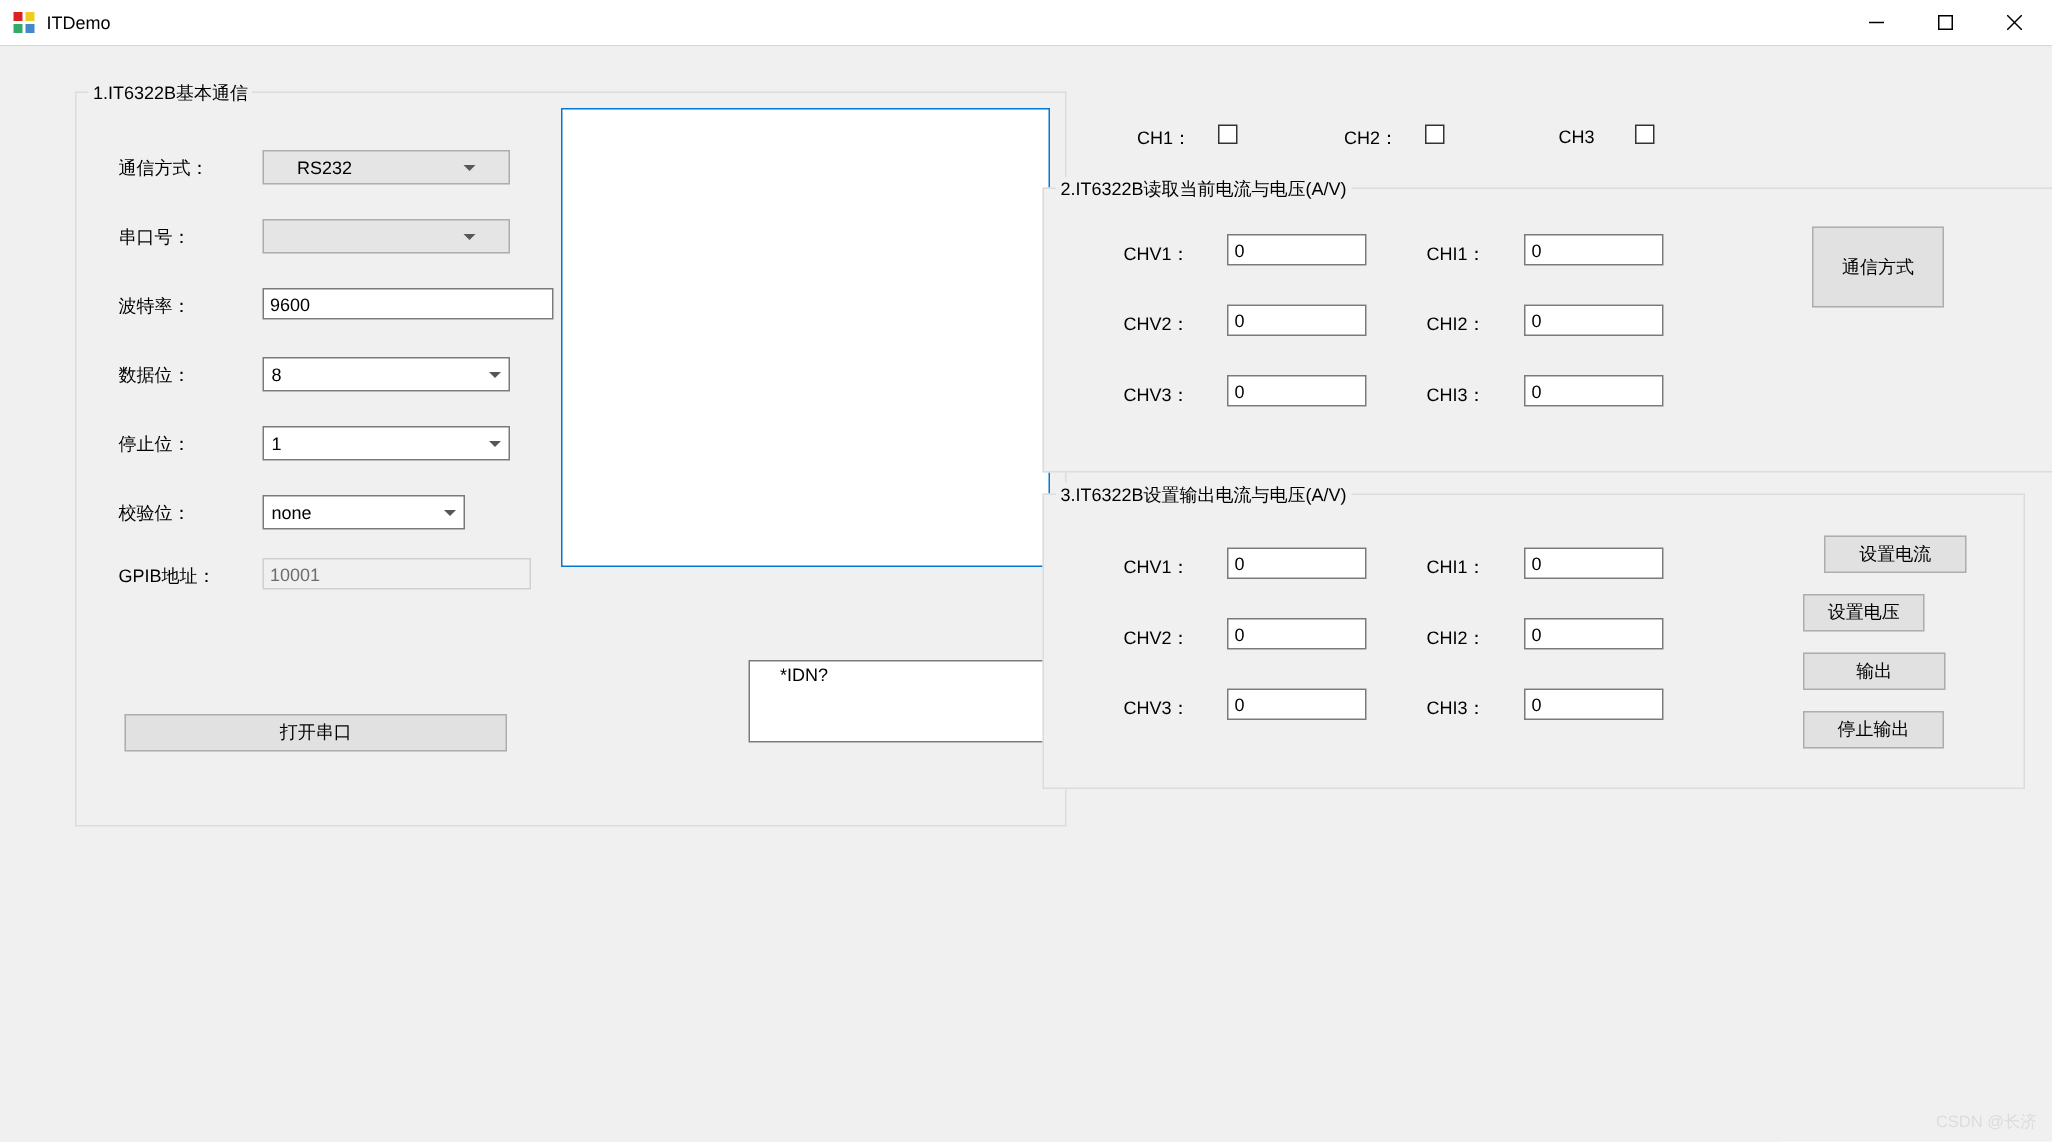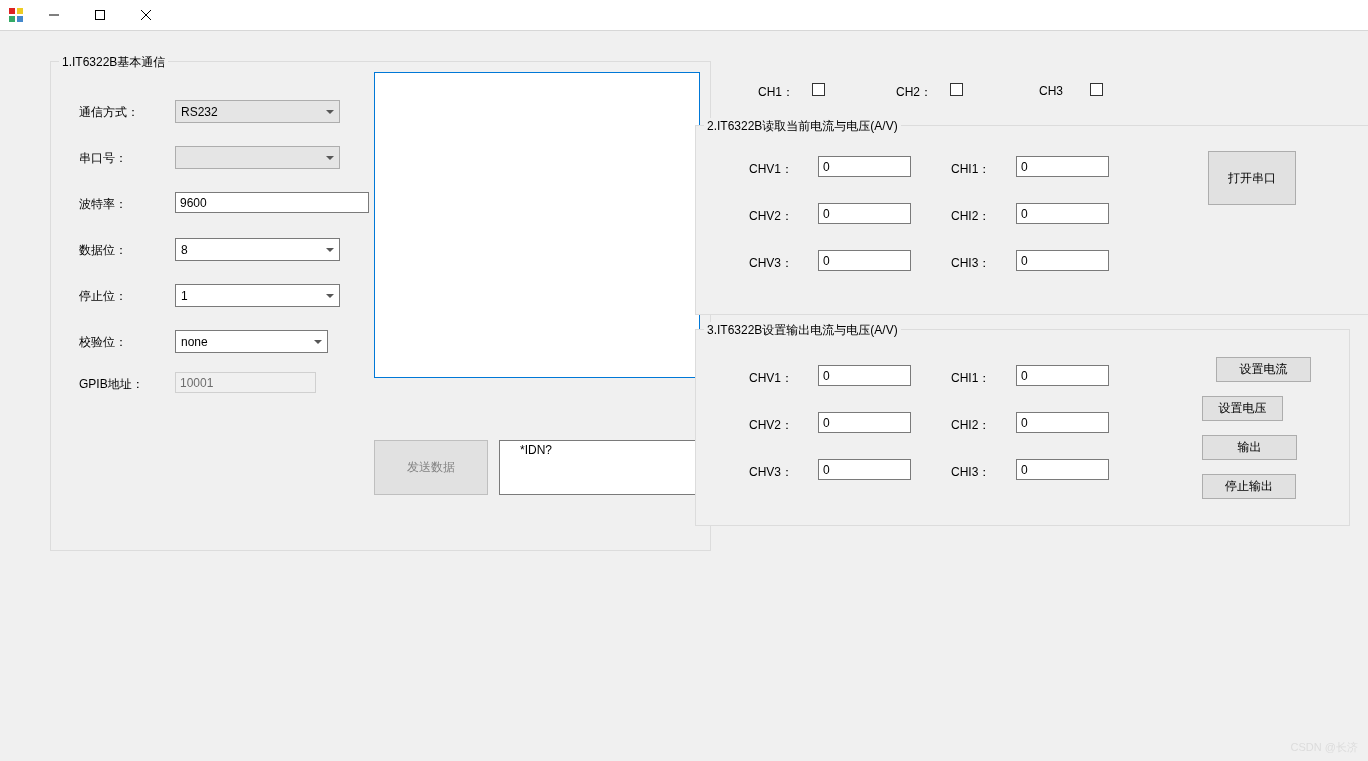--- a/index.html
+++ b/index.html
@@ -54,21 +54,21 @@
     .label {
       position: absolute;
       font-size: 12px;
       color: #000;
     }
     .combo {
       position: absolute;
       background: #e5e5e5;
       border: 1px solid #adadad;
       height: 23px;
-      padding: 0 5px;
+      padding: 0 22px;
       display: flex;
       align-items: center;
       justify-content: space-between;
       font-size: 12px;
     }
     .combo-simple {
       position: absolute;
       background: #ffffff;
       border: 1px solid #7a7a7a;
       height: 23px;
@@ -159,20 +159,21 @@
 
 <div class="titlebar">
   <span class="titlebar-icon">
     <svg viewBox="0 0 16 16">
         <rect x="1" y="1" width="6" height="6" fill="#d22"></rect>
         <rect x="9" y="1" width="6" height="6" fill="#ec2"></rect>
         <rect x="1" y="9" width="6" height="6" fill="#3a6"></rect>
         <rect x="9" y="9" width="6" height="6" fill="#48c"></rect>
       </svg>
   </span>
+  <span class="titlebar-title">ITDemo</span>
   <div class="titlebar-buttons">
     <div class="titlebar-btn">
         <svg viewBox="0 0 10 10">
           <line x1="0" y1="5" x2="10" y2="5" stroke="#000" stroke-width="1"></line>
         </svg>
       </div>
     <div class="titlebar-btn">
         <svg viewBox="0 0 10 10">
           <rect x="0.5" y="0.5" width="9" height="9" fill="none" stroke="#000" stroke-width="1"></rect>
         </svg>
@@ -212,36 +213,36 @@
       <span class="combo-arrow"></span>
     </div>
 
     <div class="label" style="left:28px; top:226px;">停止位：</div>
     <div class="combo-simple" style="left:124px; top:222px; width:165px;">
       <span>1</span>
       <span class="combo-arrow"></span>
     </div>
 
     <div class="label" style="left:28px; top:272px;">校验位：</div>
-    <div class="combo-simple" style="left:124px; top:268px; width:153px;gap:23px;">
+    <div class="combo-simple" style="left:124px; top:268px; width:135px;gap:23px;">
       <span>none</span>
       <span class="combo-arrow"></span>
     </div>
 
     <div class="label" style="left:28px; top:314px;">GPIB地址：</div>
-    <div class="text-input-gray" style="left:124px; top:310px; width:141px; display:flex; align-items:center;">
+    <div class="text-input-gray" style="left:124px; top:310px; width:179px; display:flex; align-items:center;">
       <span>10001</span>
     </div>
 
+    <div class="button" style="left:32px; top:414px; width:255px; height:25px;">
+      <span>打开串口</span>
+    </div>
 
     <textarea class="textarea-large" style="left: 323px; top: 10px; width: 326px; height: 306px;"></textarea>
 
-    <div class="button-disabled" style="left:323px; top:378px; width:114px; height:55px;">
-      <span>发送数据</span>
-    </div>
 
     <textarea class="textarea-small" style="left: 448px; top: 378px; width: 202px; height: 55px;">*IDN?</textarea>
   </div>
 
   <div class="label" style="left:758px; top:53px;">CH1：</div>
   <div class="checkbox" style="left:812px; top:52px;"></div>
 
   <div class="label" style="left:896px; top:53px;">CH2：</div>
   <div class="checkbox" style="left:950px; top:52px;"></div>
 
@@ -260,21 +261,21 @@
     <input class="text-input" style="left: 122px; top: 77px; width: 93px;" value="0">
     <div class="label" style="left:255px; top:82px;">CHI2：</div>
     <input class="text-input" style="left: 320px; top: 77px; width: 93px;" value="0">
 
     <div class="label" style="left:53px; top:129px;">CHV3：</div>
     <input class="text-input" style="left: 122px; top: 124px; width: 93px;" value="0">
     <div class="label" style="left:255px; top:129px;">CHI3：</div>
     <input class="text-input" style="left: 320px; top: 124px; width: 93px;" value="0">
 
     <div class="button" style="left:512px; top:25px; width:88px; height:54px;">
-      <span>打开串口</span>
+      <span>通信方式</span>
     </div>
   </div>
 
   <div class="groupbox" style="left:695px; top:298px; width:655px; height:197px;">
     <div class="groupbox-title">3.IT6322B设置输出电流与电压(A/V)</div>
 
     <div class="label" style="left:53px; top:40px;">CHV1：</div>
     <input class="text-input" style="left: 122px; top: 35px; width: 93px;" value="0">
     <div class="label" style="left:255px; top:40px;">CHI1：</div>
     <input class="text-input" style="left: 320px; top: 35px; width: 93px;" value="0">

